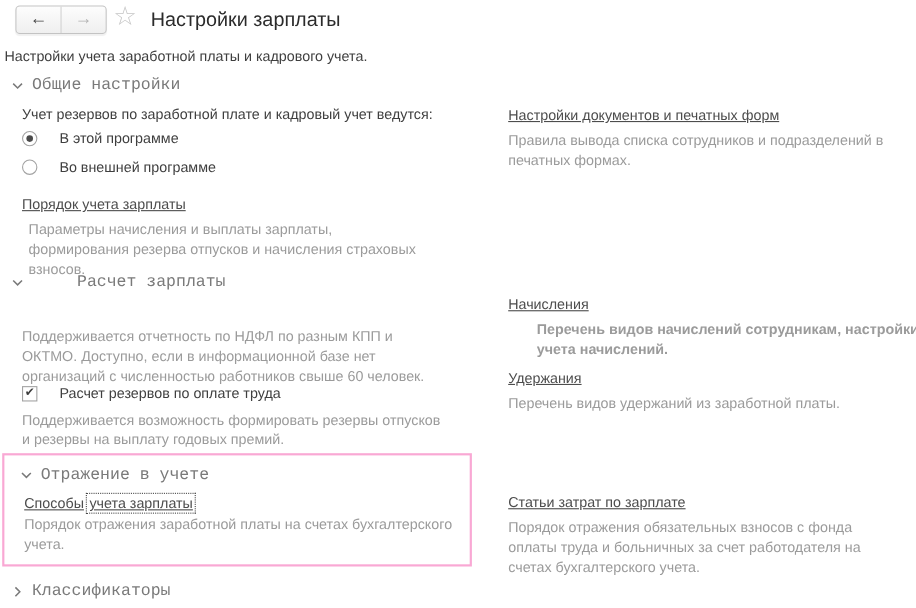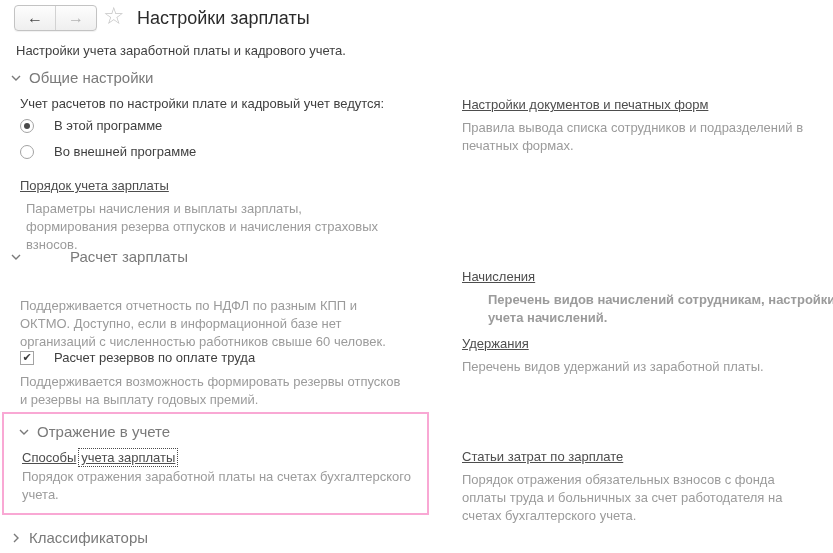--- a/index.html
+++ b/index.html
@@ -31,30 +31,31 @@
   .navbtn.fwd  { color: #b4b4b4; }
   .star {
     position: absolute; left: 103px; top: 3px;
     font-size: 24px; color: #c6c6c6; cursor: pointer; line-height: 1.1;
   }
   .page-title {
     position: absolute; left: 137px; top: 8px;
     font-size: 18px; color: #2b2b2b;
   }
   .subtitle {
-    position: absolute; left: 16px; top: 43px;
+    position: absolute; left: 4px; top: 43px;
     font-size: 13px; color: #3f3f3f;
   }
 
   
   .sec-header {
     position: absolute;
     display: flex; align-items: center; gap: 7px;
     font-size: 15px; color: #7a7a7a;
     cursor: pointer;
+    font-family: Liberation Mono, monospace;
   }
   .chev { display: inline-flex; width: 12px; height: 12px; }
   .link {
     position: absolute;
     font-size: 13px; color: #4d4d4d;
     text-decoration: underline; cursor: pointer;
   }
   .desc {
     position: absolute;
     font-size: 13px; line-height: 18px; color: #9b9b9b;
@@ -112,21 +113,21 @@
 
   <div class="sec-header" style="left:10px; top:69px;">
     <span class="chev">
       <svg width="12" height="12" viewBox="0 0 12 12">
           <path d="M2 4 L6 8 L10 4" fill="none" stroke="#7a7a7a" stroke-width="1.4"></path>
         </svg>
     </span>
     <span>Общие настройки</span>
   </div>
 
-  <div class="lead" style="left:20px; top:96px;">Учет расчетов по настройки плате и кадровый учет ведутся:</div>
+  <div class="lead" style="left:20px; top:96px;">Учет резервов по заработной плате и кадровый учет ведутся:</div>
 
   <div class="radio-row" style="left:20px; top:118px;">
     <span class="radio-circle">
         <span class="radio-dot"></span>
       </span>
     <span>В этой программе</span>
   </div>
   <div class="radio-row" style="left:20px; top:144px;">
     <span class="radio-circle"></span>
     <span>Во внешней программе</span>

